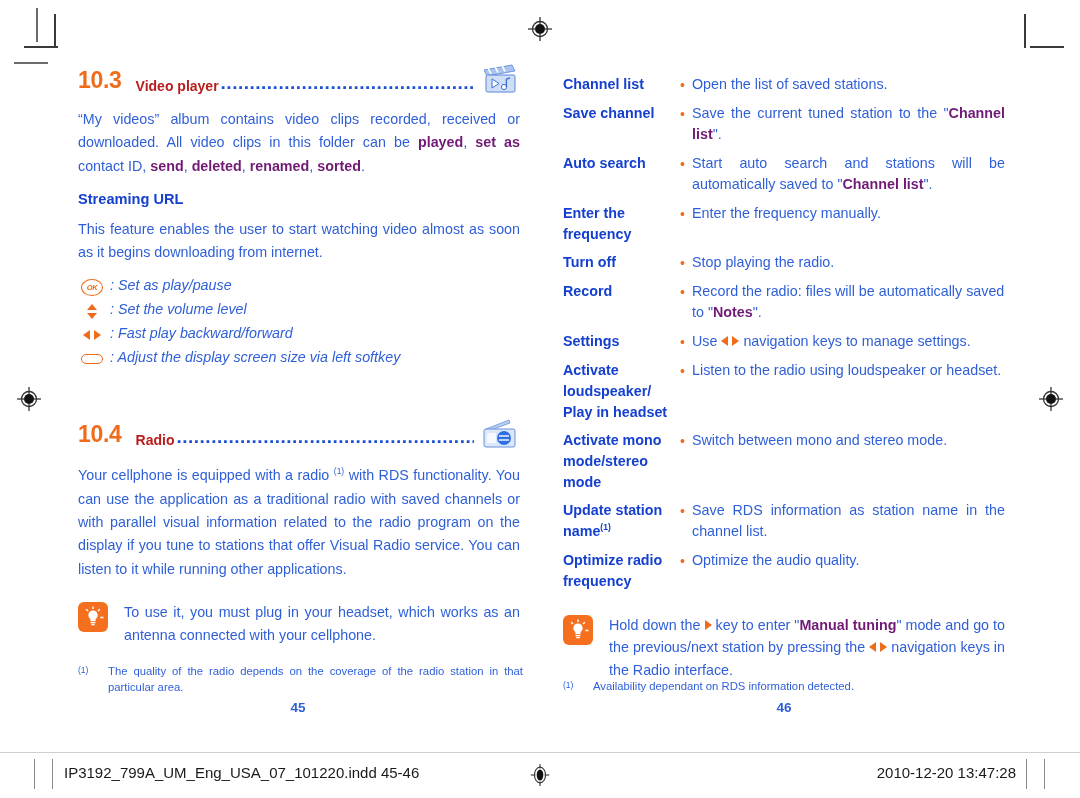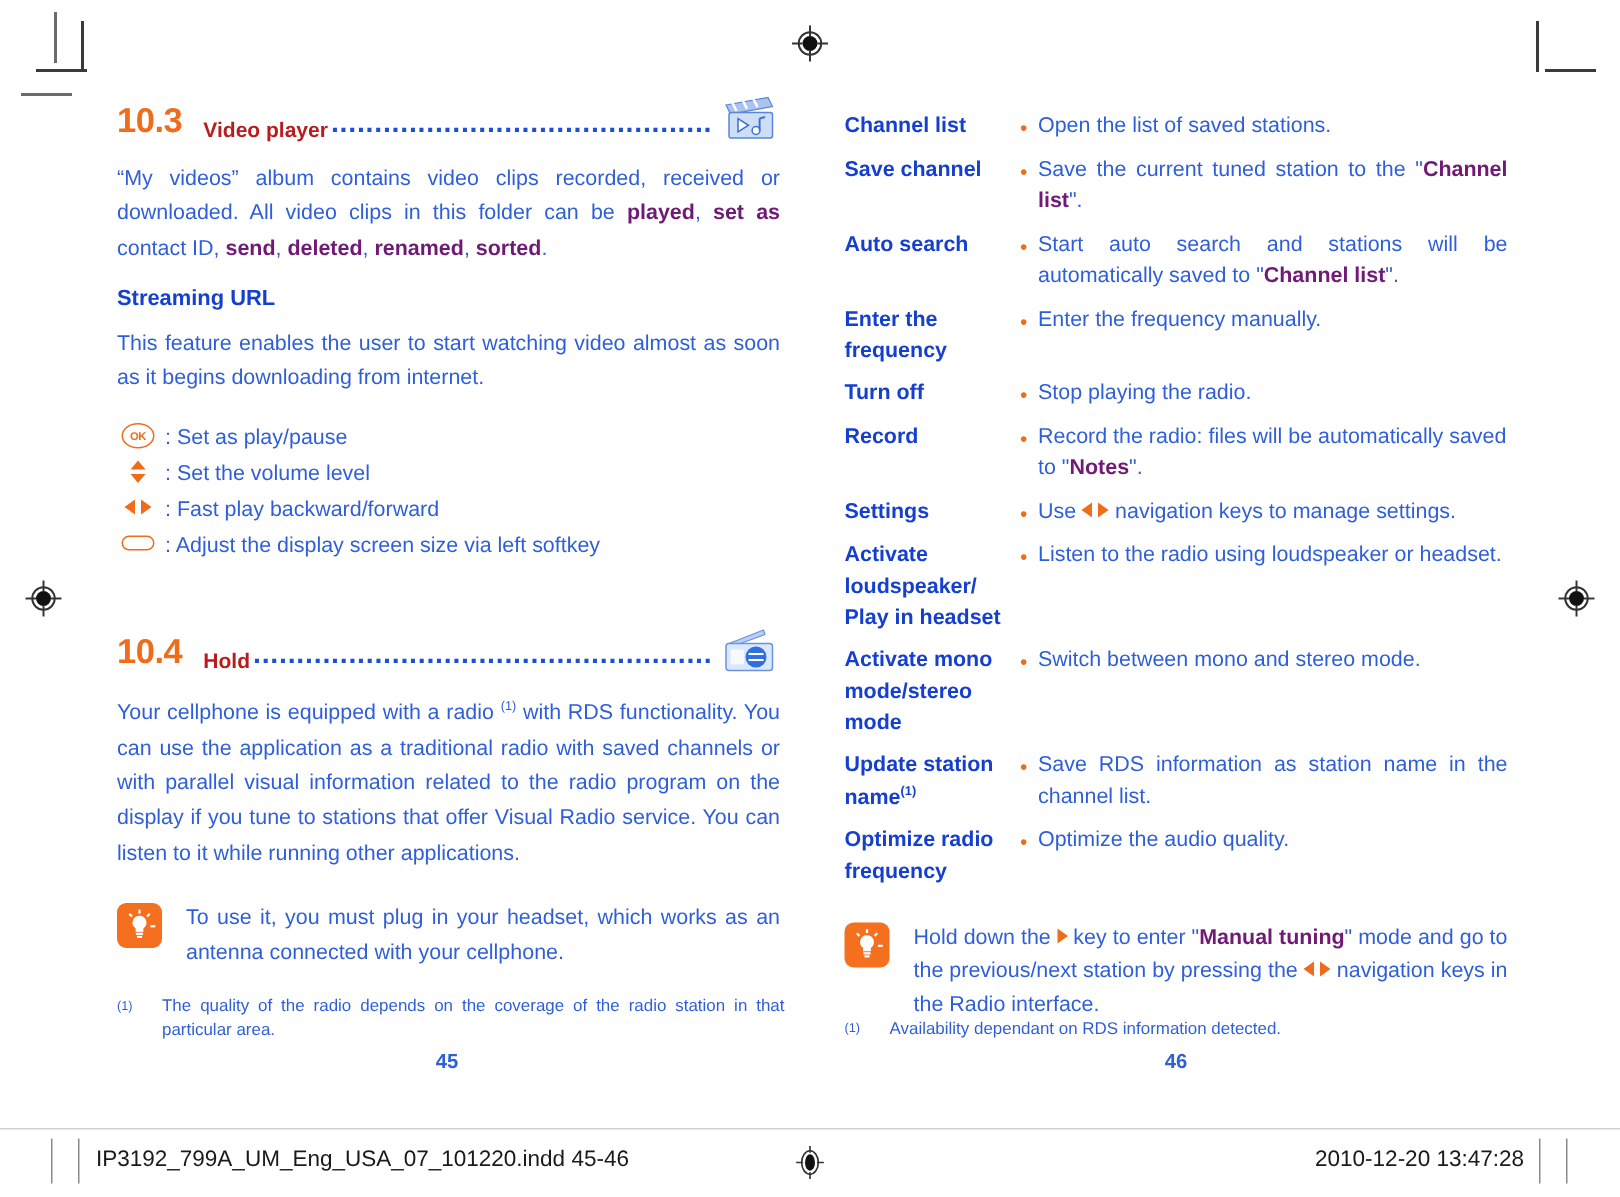--- a/index.html
+++ b/index.html
@@ -94,23 +94,24 @@
     font-size: 14.6px;
     font-weight: bold;
     color: #1540cf;
     margin: 0 0 11px 0;
   }
 
   
   .keylist { margin-top: 2px; }
   .keyrow {
     display: flex;
-    align-items: flex-end;
+    align-items: flex-start;
     height: 23px;
     margin-bottom: 1px;
+    font-style: italic;
   }
   .keyglyph {
     width: 28px;
     flex: 0 0 28px;
     display: flex;
     align-items: center;
     justify-content: center;
     height: 20px;
   }
   .keytext {
@@ -368,21 +369,21 @@
       <div class="keyrow">
         <span class="keyglyph">
           <span class="softkey"></span>
         </span>
         <span class="keytext">: Adjust the display screen size via left softkey</span>
       </div>
     </div>
 
     <div class="sec-head" style="margin-top:42px; margin-bottom:16px;">
       <span class="sec-num">10.4</span>
-      <span class="sec-title">Hold</span>
+      <span class="sec-title">Radio</span>
       <span class="sec-dots">..............................................................................</span>
       <span class="sec-icon">
         <svg width="40" height="34" viewBox="0 0 40 34">
           <g transform="translate(3,3)">
             <path d="M3 10 L26 1 L27 4 L8 11 Z" fill="#b9cff2" stroke="#6a92dd" stroke-width="0.8"></path>
             <rect x="1" y="10" width="31" height="18" rx="2" fill="#dbe7fa" stroke="#6a92dd" stroke-width="1"></rect>
             <circle cx="21" cy="19" r="7" fill="#2f6fe0"></circle>
             <line x1="16" y1="17" x2="26" y2="17" stroke="#ffffff" stroke-width="1.4"></line>
             <line x1="16" y1="21" x2="26" y2="21" stroke="#ffffff" stroke-width="1.4"></line>
             <rect x="4" y="14" width="9" height="10" rx="1" fill="#ffffff" opacity="0.75"></rect>

